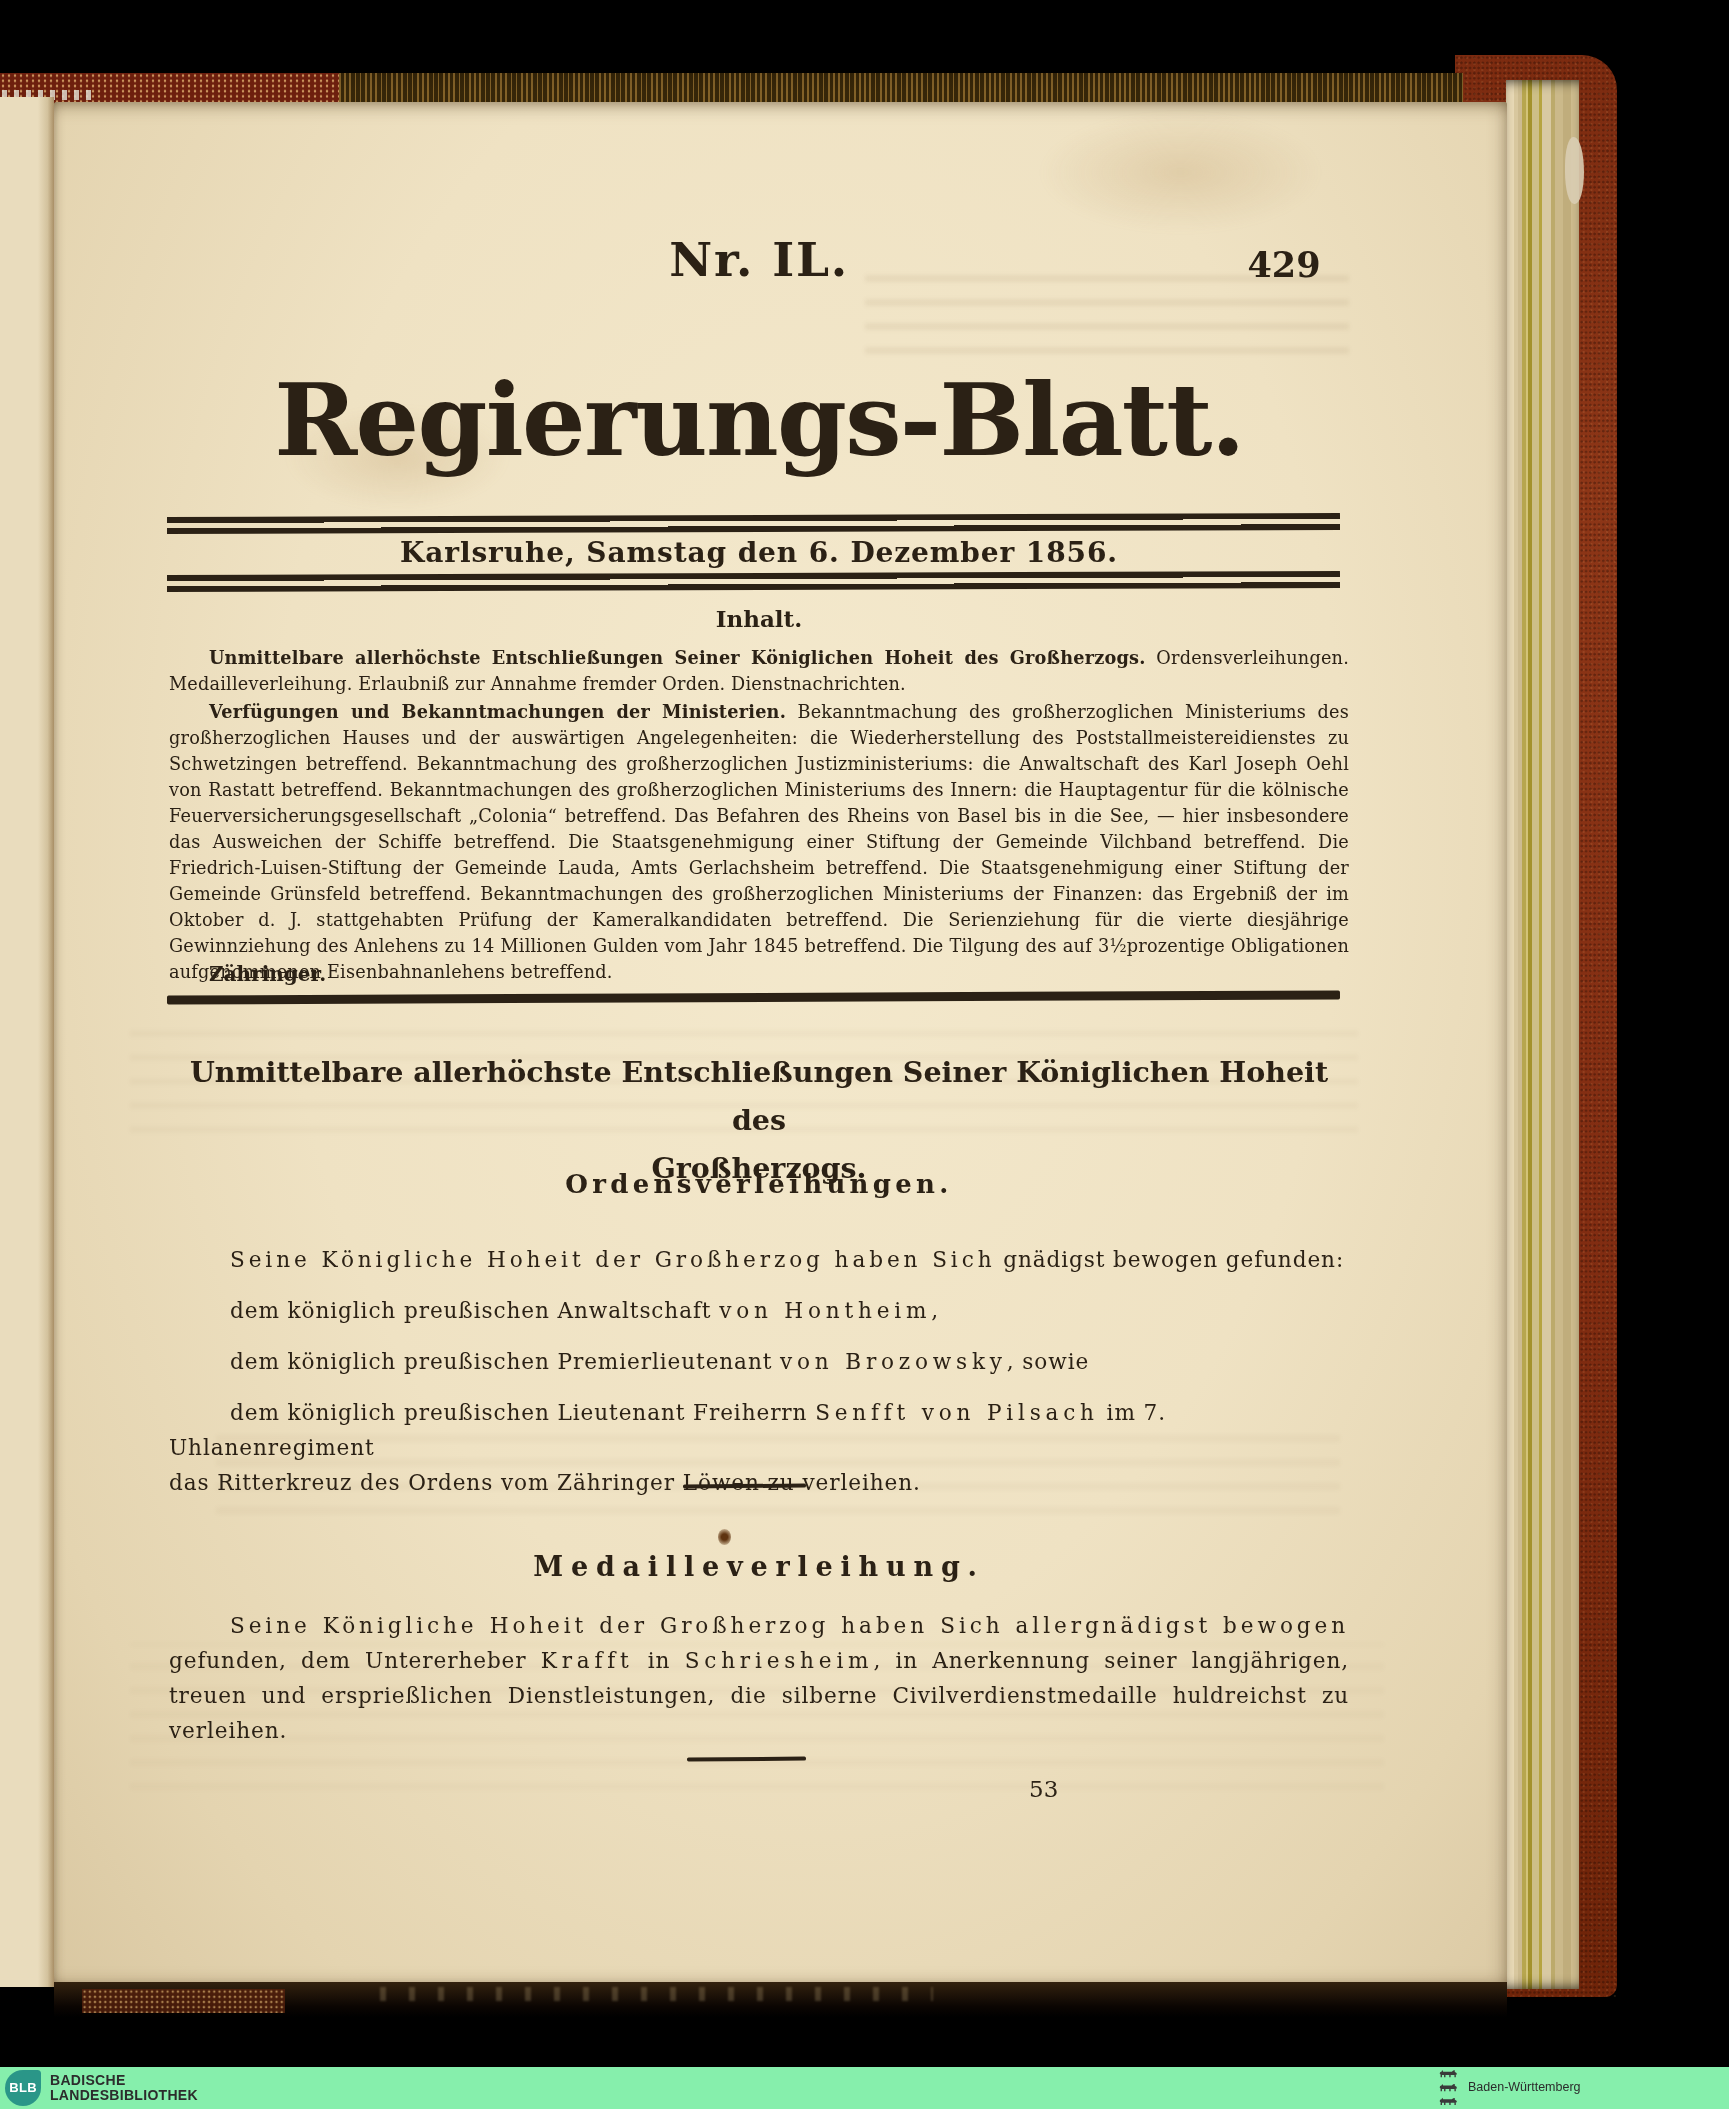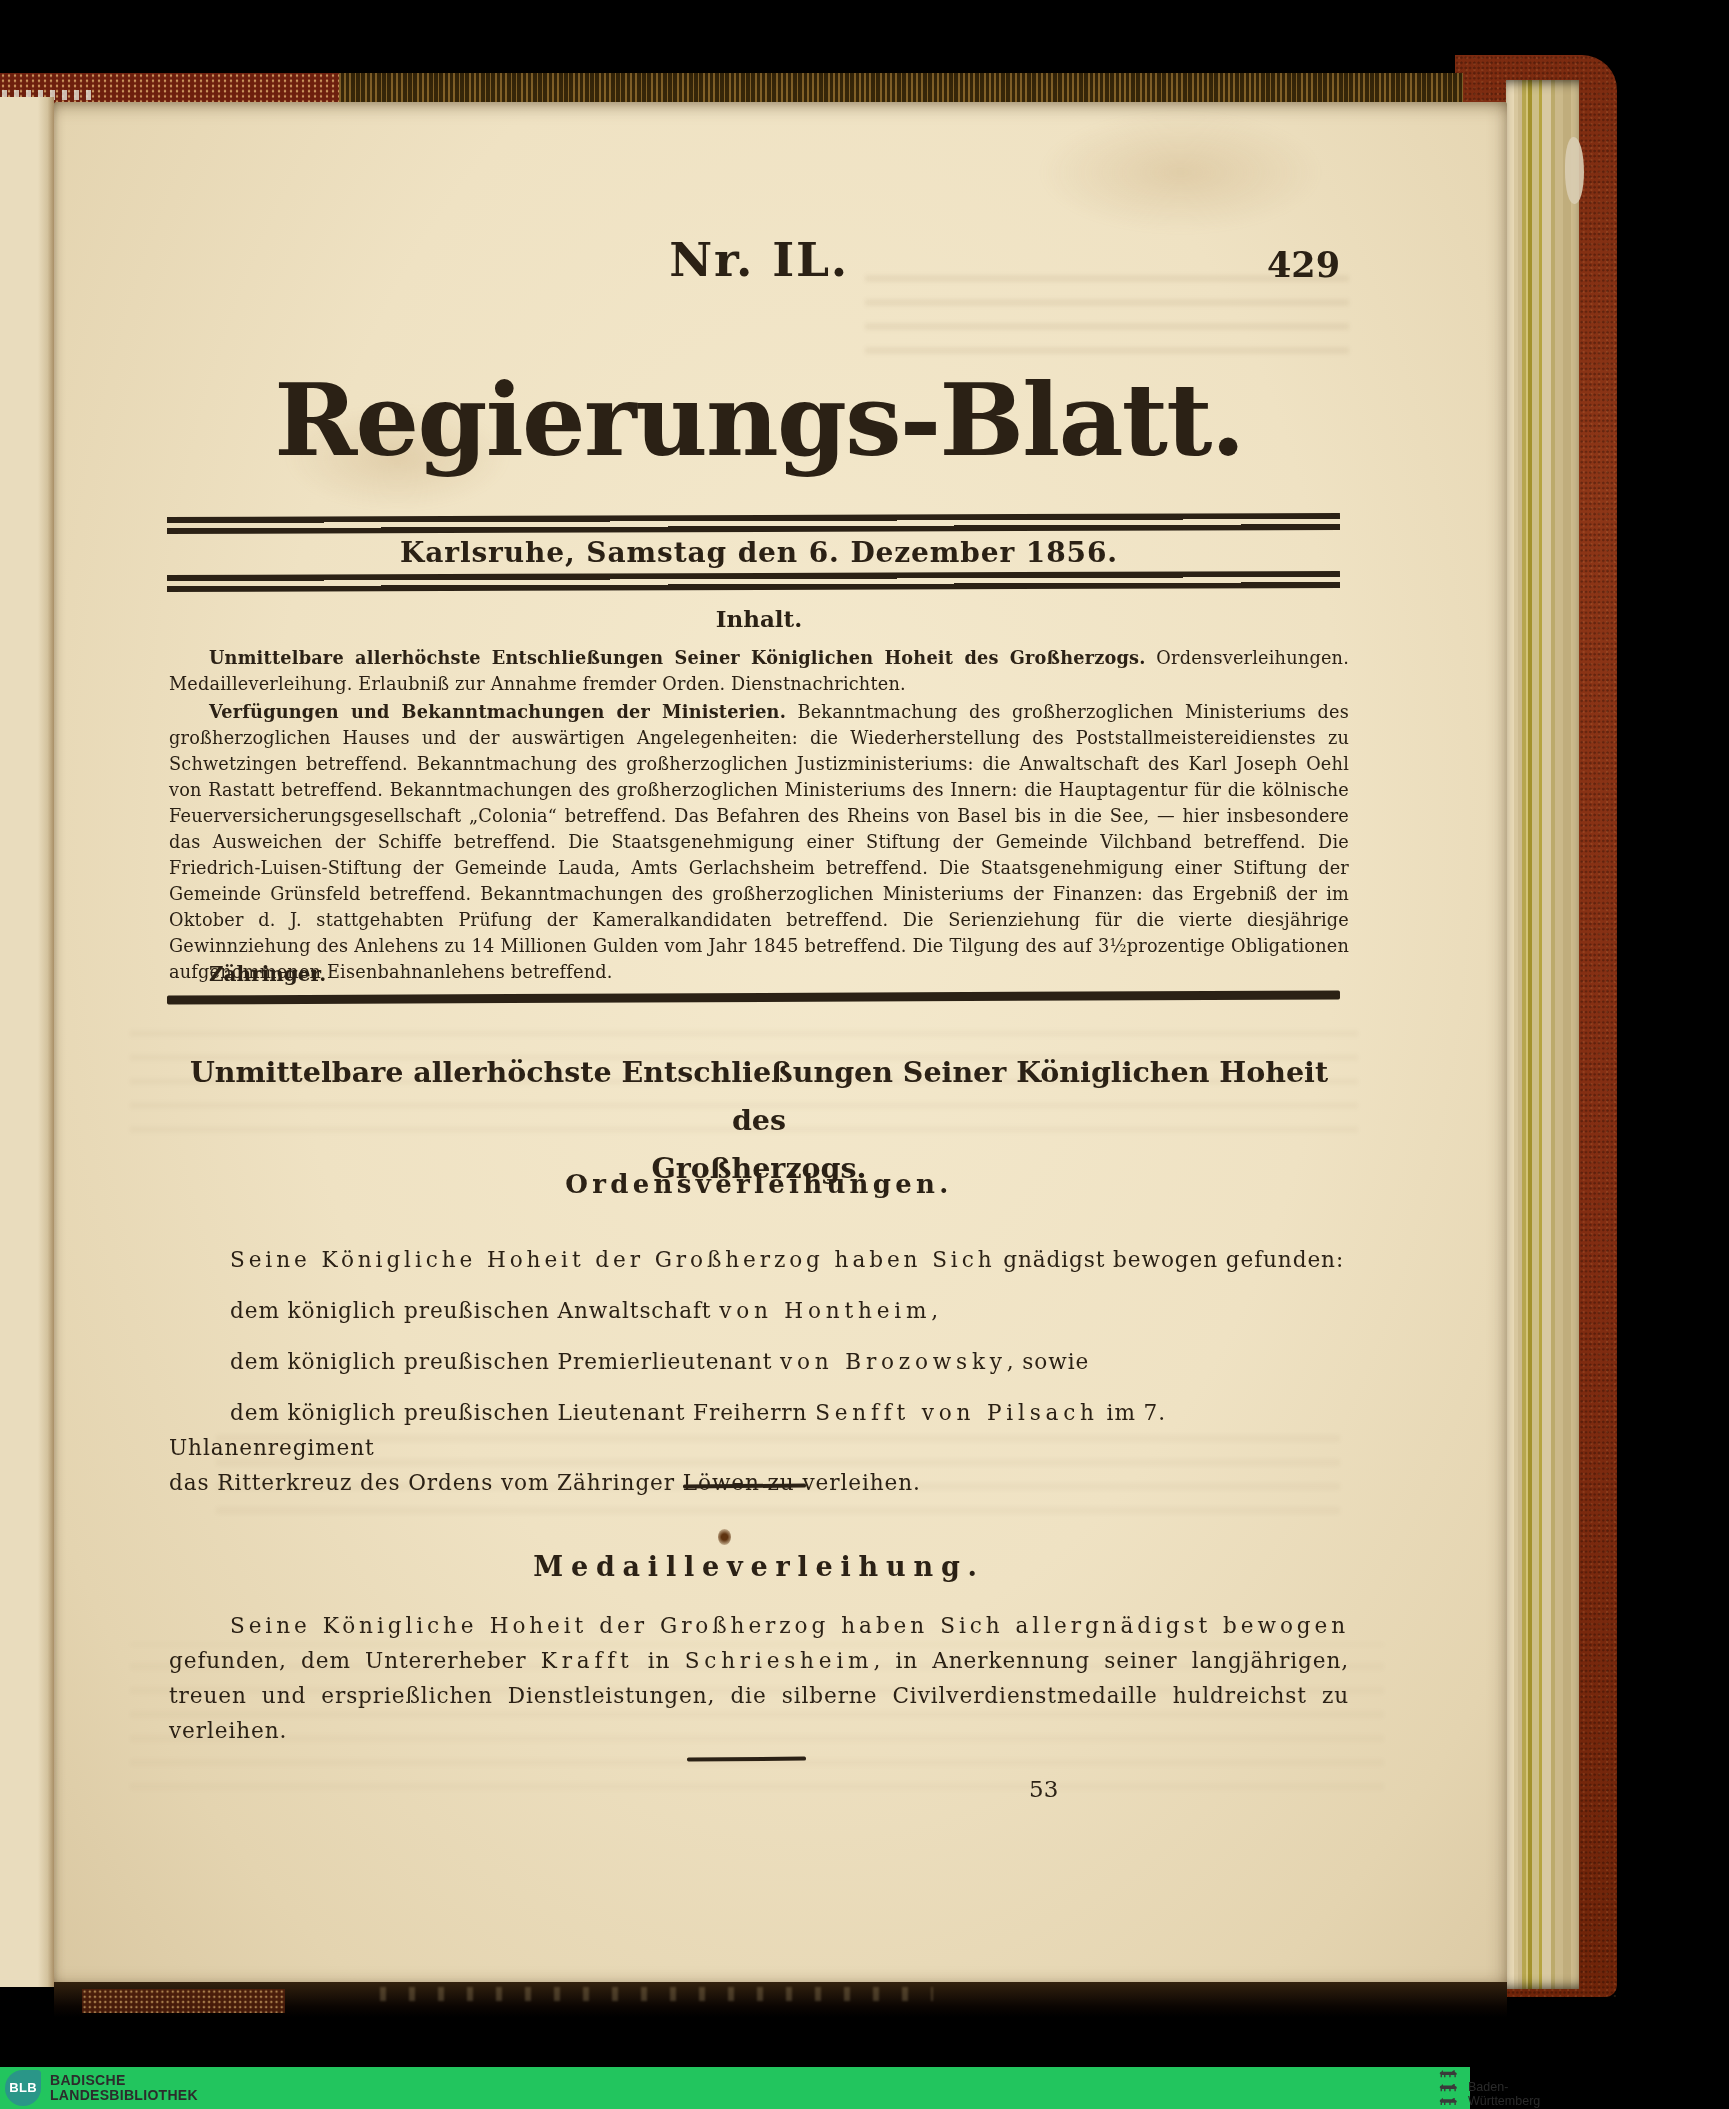--- a/index.html
+++ b/index.html
@@ -53,21 +53,21 @@
      filter:blur(2.2px);opacity:.55;pointer-events:none;}
   .stain{position:absolute;background:radial-gradient(ellipse,rgba(176,136,80,.22),rgba(176,136,80,0) 70%);
      filter:blur(3.5px);}
   .ink-blot{position:absolute;left:718px;top:1529px;width:13px;height:16.4px;border-radius:50%;
      background:radial-gradient(circle,#5f3410 30%,rgba(95,52,16,.25) 80%,transparent);filter:blur(0.4px);}
 
   
   .tb{position:absolute;left:169px;width:1180px;}
   .center{text-align:center;}
   .issue{top:232px;font-size:47px;font-weight:bold;letter-spacing:1.7px;}
-  .pageno{position:absolute;left:1228px;top:244px;width:112px;text-align:right;
+  .pageno{position:absolute;left:1228px;top:244px;width:112px;text-align:center;
      font-size:35px;font-weight:bold;}
   .masthead1{top:301px;font-size:45px;font-weight:bold;letter-spacing:0.9px;}
   .masthead2{top:361px;font-size:100px;font-weight:bold;letter-spacing:-1.7px;}
   .rule-double{position:absolute;left:167px;width:1173px;height:17.3px;
      background:linear-gradient(#2b2115 0 6px,transparent 6px 11.2px,#2b2115 11.2px 17.3px);
      transform:rotate(-.2deg);}
   .ruleA{top:515px;}
   .ruleB{top:573px;}
   .dateline{top:536px;font-size:28px;font-weight:bold;letter-spacing:0.9px;}
   .toc-head{top:605px;font-size:23px;font-weight:bold;}
@@ -86,21 +86,21 @@
   .sperr{letter-spacing:3.9px;}
   .name{letter-spacing:4.8px;}
   .divider{position:absolute;height:4.3px;background:#2b2115;transform:rotate(-.4deg);border-radius:1.7px;}
   .div1{left:683px;top:1484px;width:123px;}
   .div2{left:687px;top:1757px;width:119px;}
   .medal-head{top:1551px;font-size:27px;font-weight:bold;letter-spacing:7.8px;}
   .medal{top:1608px;font-size:21.6px;line-height:35px;text-align:justify;text-indent:61px;letter-spacing:0.9px;}
   .sig{position:absolute;left:1029px;top:1776px;font-size:23px;}
 
   
-  .footer-bar{position:absolute;left:0;top:2067px;width:1470px;height:42px;background:#22c55e;
+  .footer-bar{position:absolute;left:0;top:2067px;width:1729px;height:42px;background:#86efac;
      font-family:"Liberation Sans",sans-serif;}
   .blb-logo{position:absolute;left:5.2px;top:2.6px;width:36px;height:36px;background:#2a9688;
      border-radius:50% 10% 50% 50%;display:flex;align-items:center;justify-content:center;
      color:#fff;font-weight:bold;font-size:13px;letter-spacing:0.4px;}
   .blb-name{position:absolute;left:50px;top:6px;font-size:14px;font-weight:bold;color:#2c2c2c;
      line-height:14.7px;letter-spacing:0.3px;}
   .bw-lions{position:absolute;left:1438px;top:0.9px;width:22.5px;height:41px;}
   .bw-label{position:absolute;left:1468px;top:13px;font-size:12.5px;color:#2b2b2b;}
 </style>
 </head>

